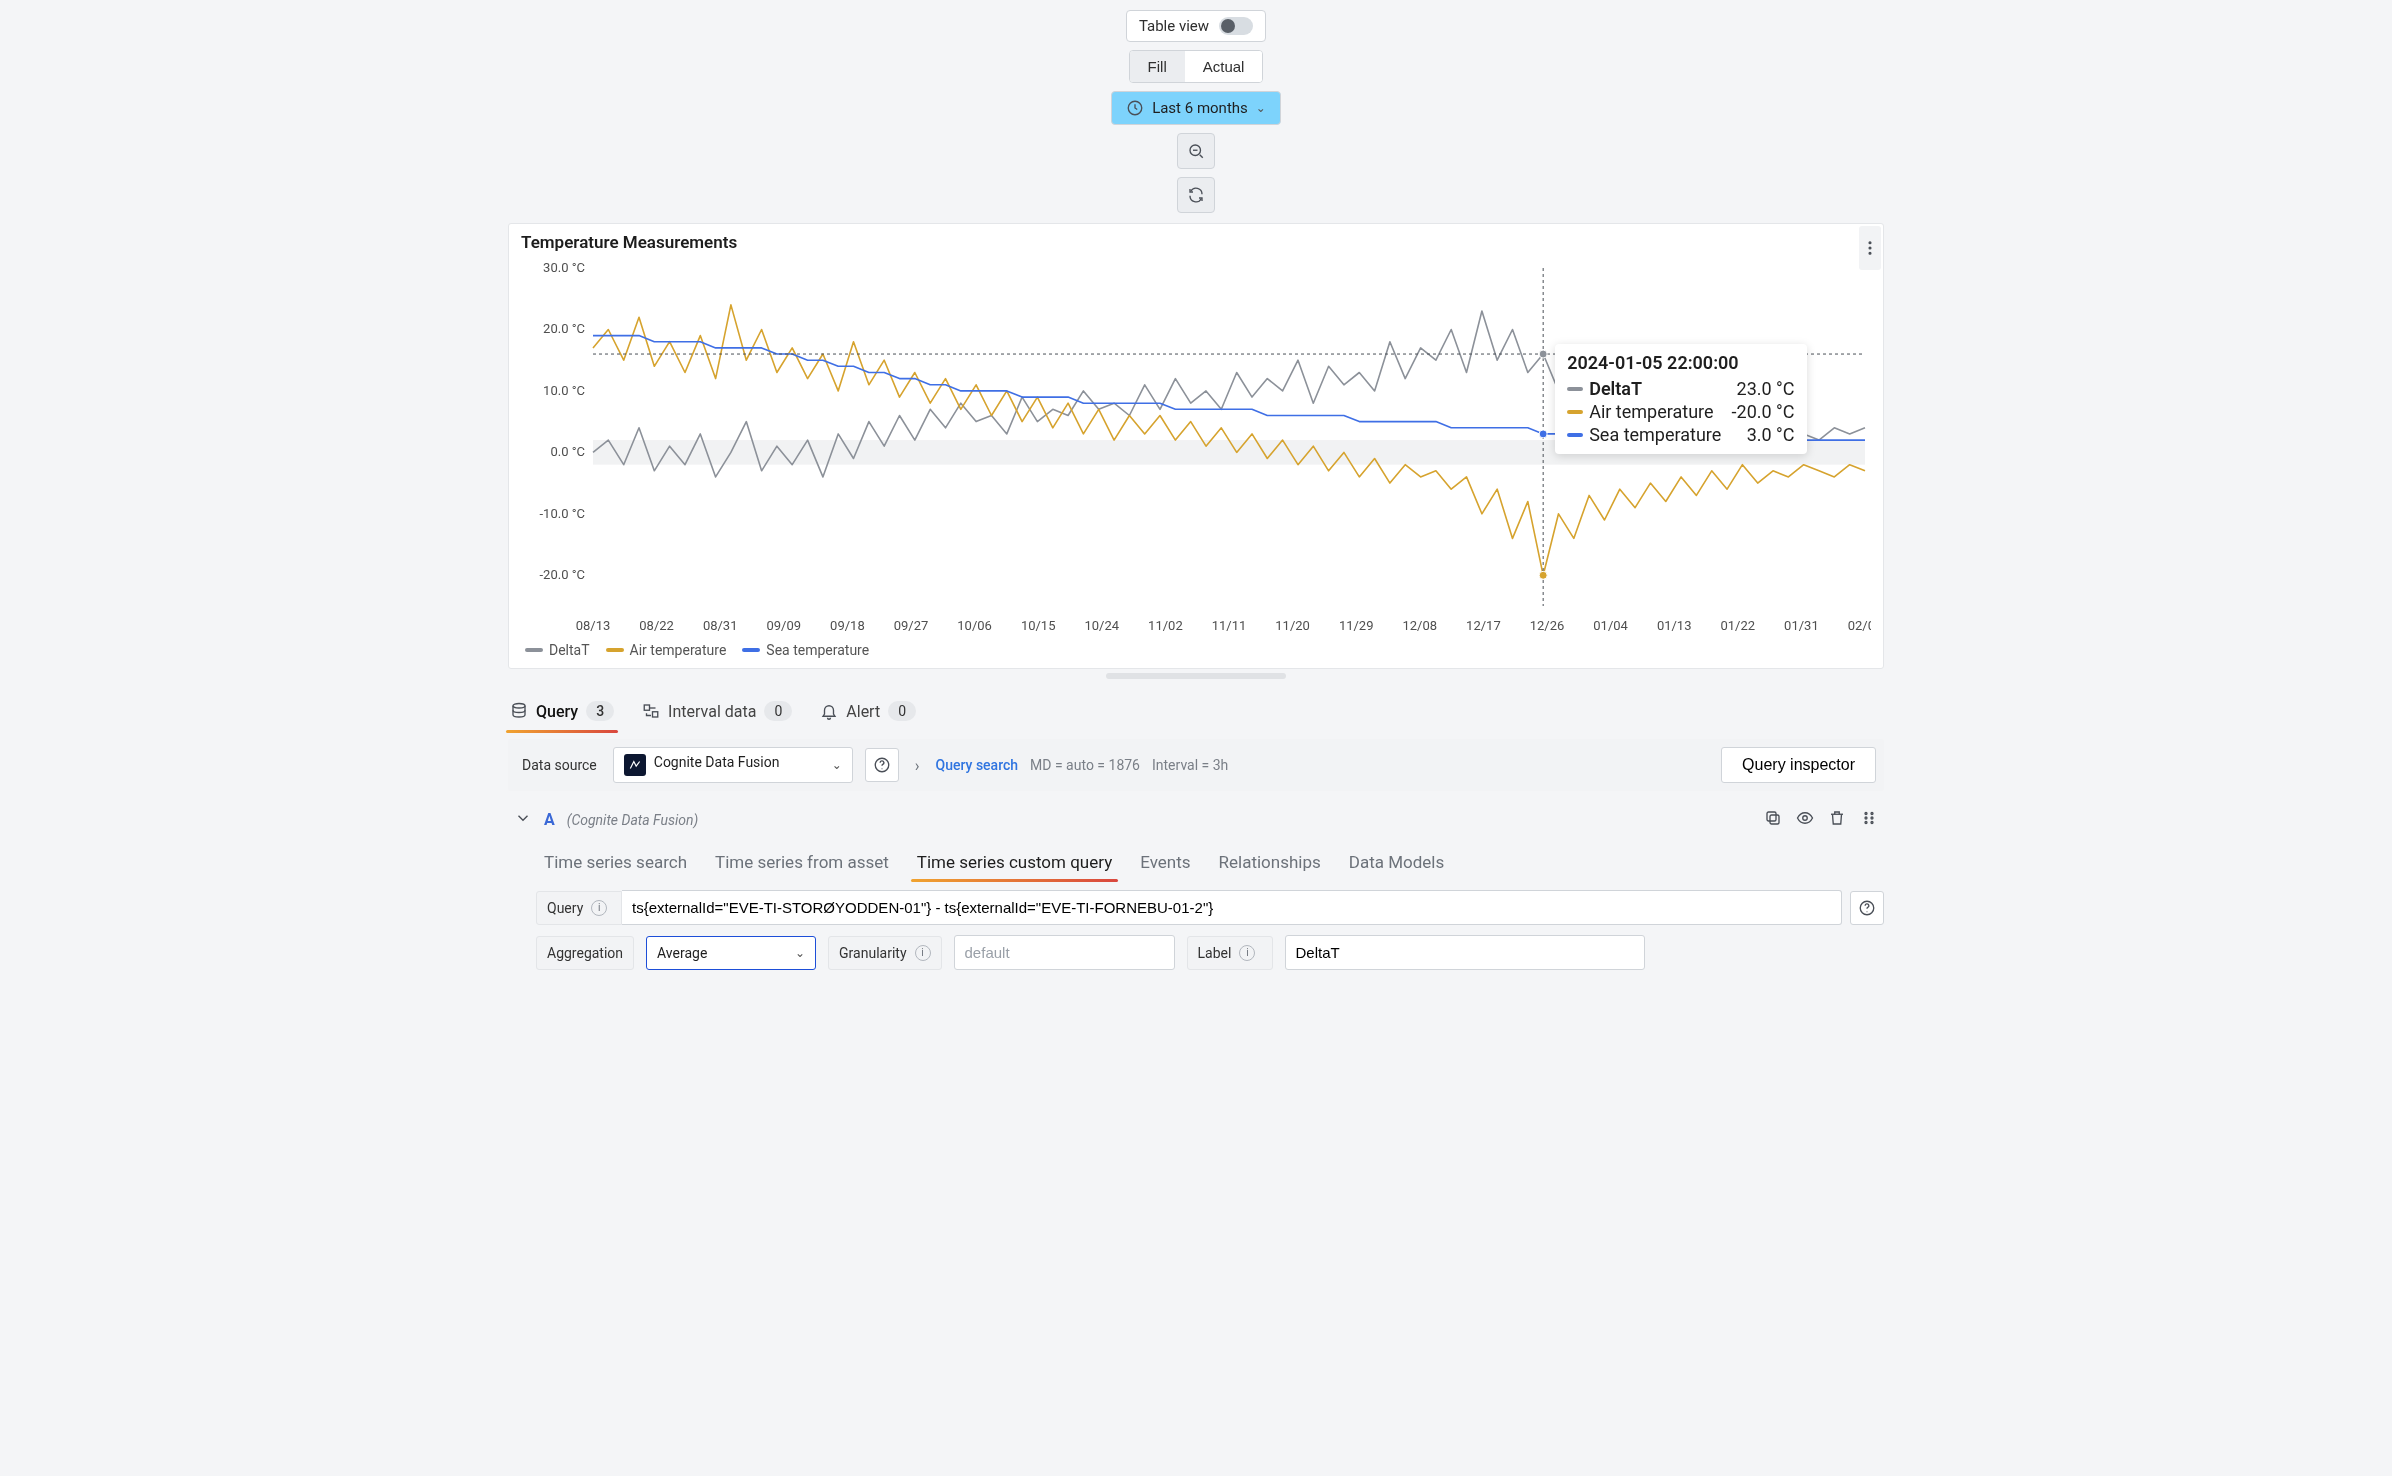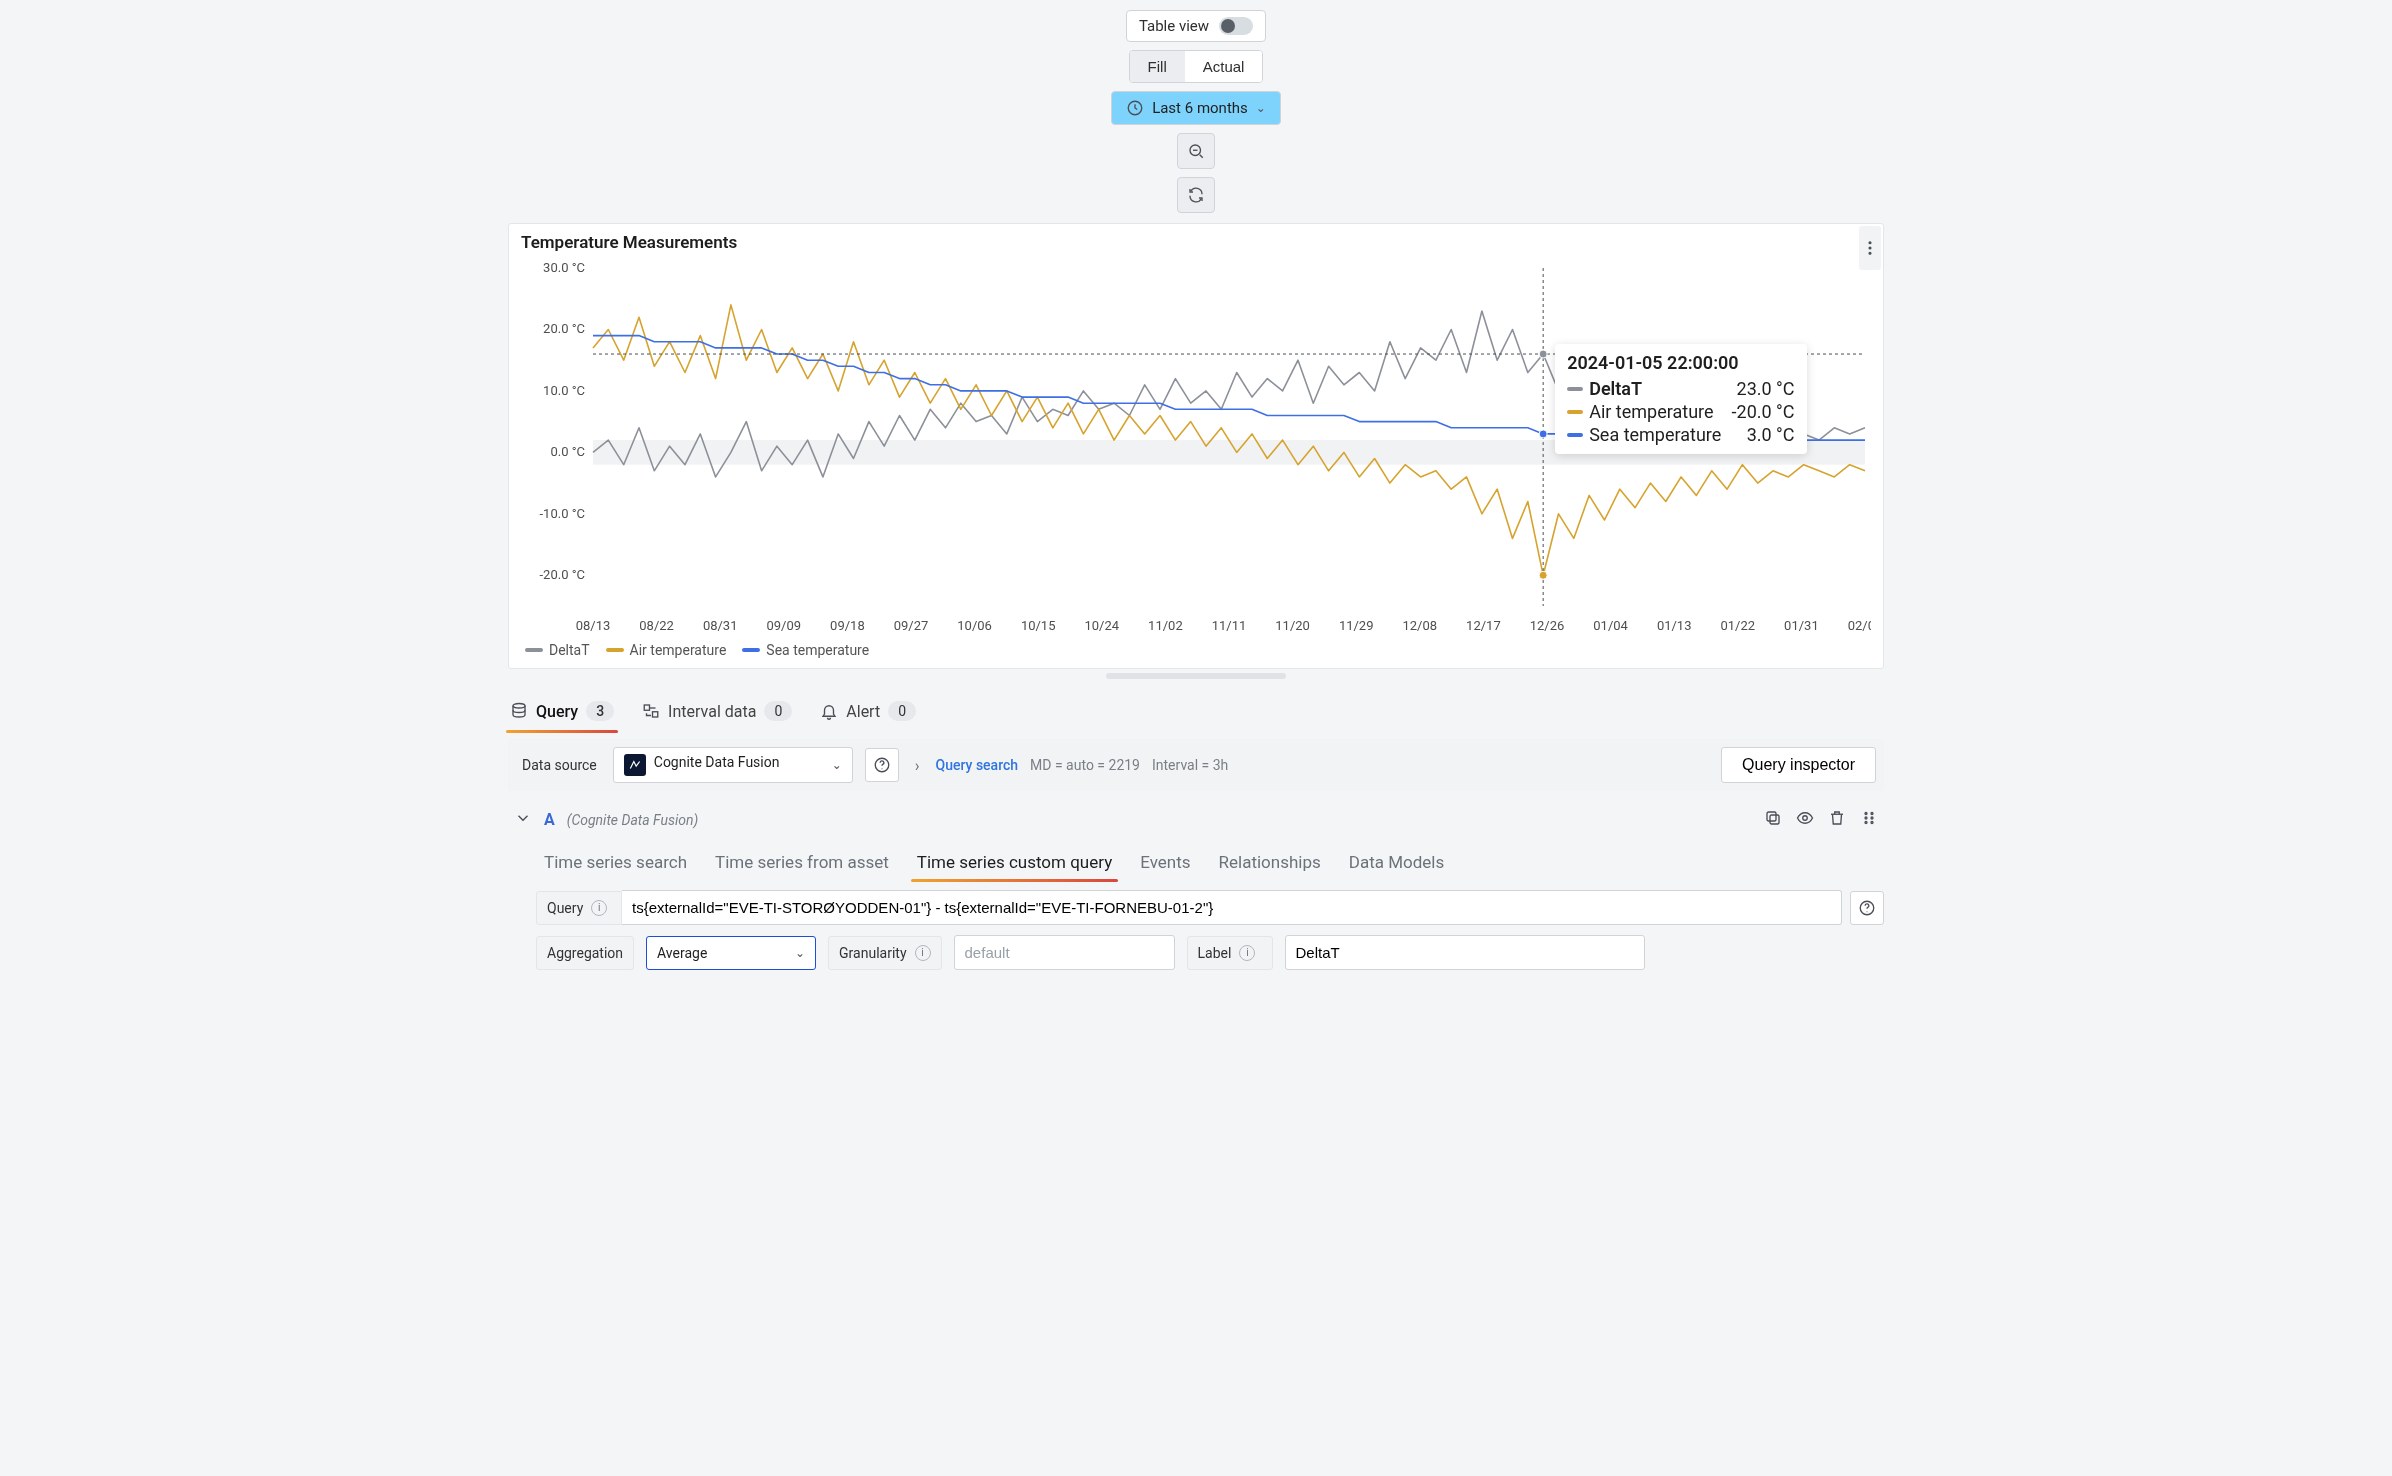--- a/index.html
+++ b/index.html
@@ -267,21 +267,21 @@
     </div>
     <div class="help-btn">
       <svg class="ic" viewBox="0 0 24 24">
           <circle cx="12" cy="12" r="9"></circle>
           <path d="M9.5 9a2.5 2.5 0 1 1 3.5 2.3c-.8.4-1 1-1 1.7"></path>
           <circle cx="12" cy="17" r=".8" fill="#4a4f57" stroke="none"></circle>
         </svg>
     </div>
     <span class="gray-chev">›</span>
     <span class="qopt-link">Query search</span>
-    <span class="qopt-meta">MD = auto = 2219</span>
+    <span class="qopt-meta">MD = auto = 1876</span>
     <span class="qopt-meta">Interval = 3h</span>
     <span class="spacer"></span>
     <button class="inspector-btn">Query inspector</button>
   </div>
 
   <div class="q-head">
     <span class="q-head-chev">
       <svg class="ic" viewBox="0 0 24 24">
           <path d="M6 9l6 6 6-6"></path>
         </svg>

